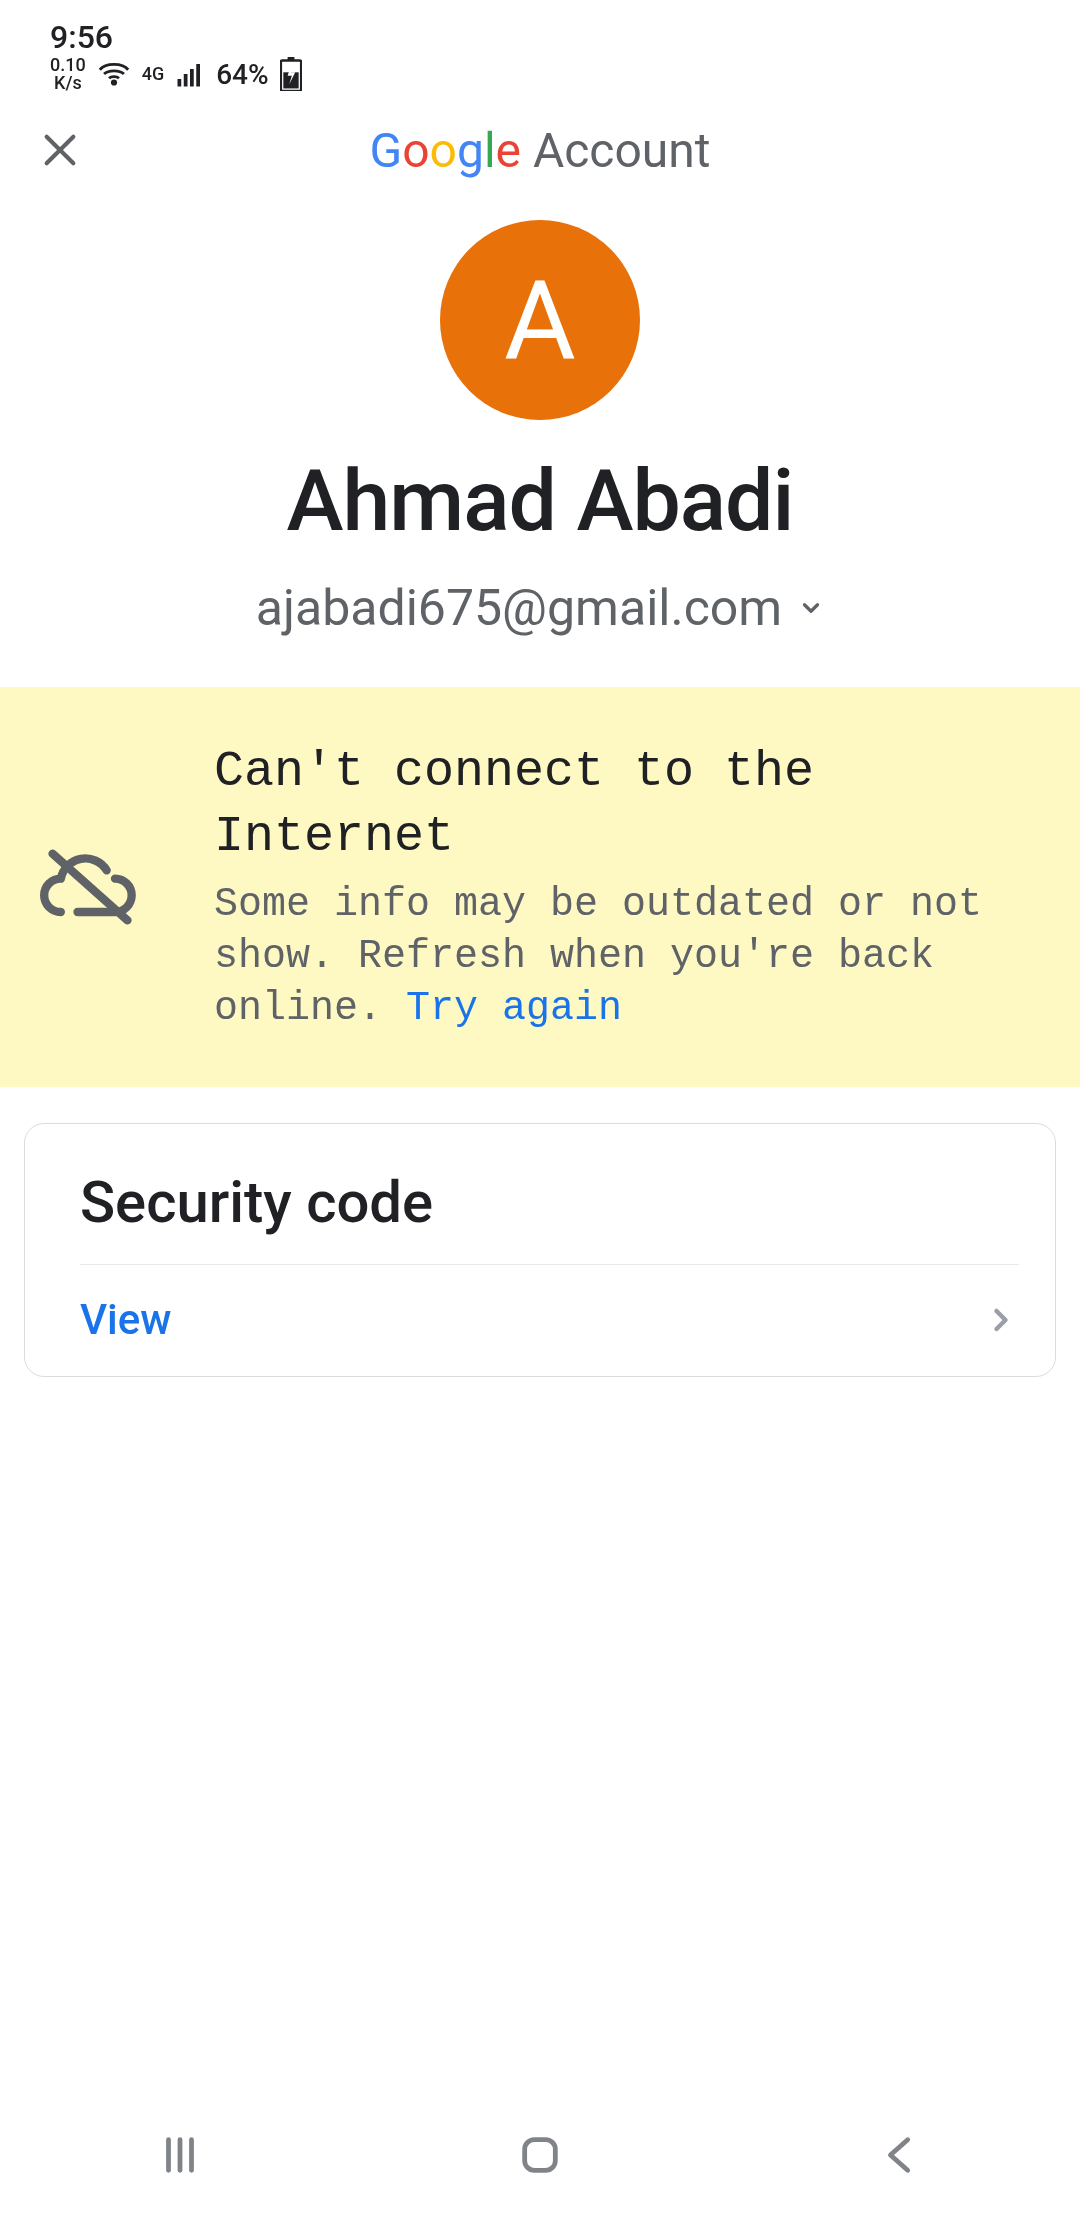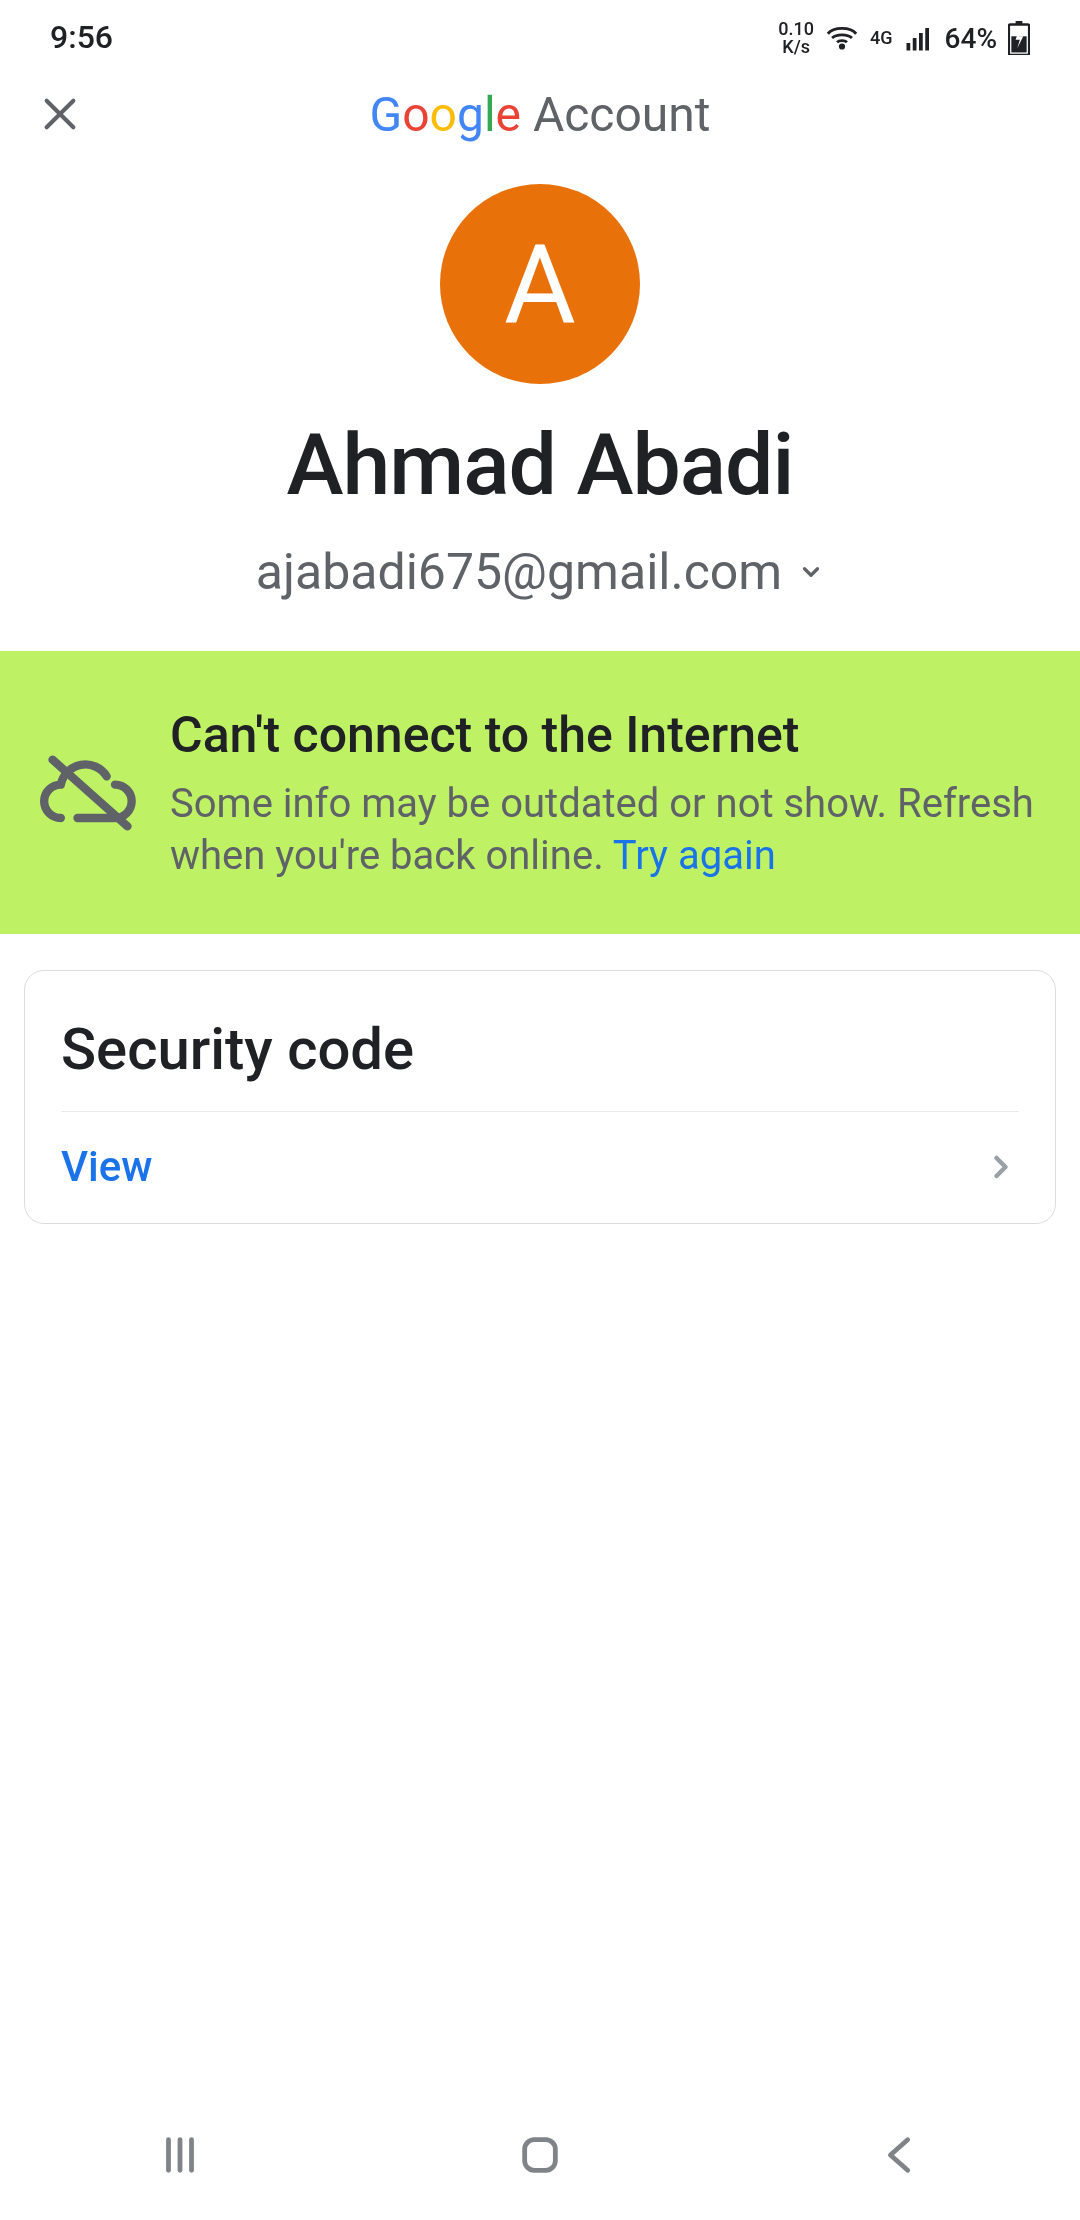--- a/index.html
+++ b/index.html
@@ -1,25 +1,26 @@
 <!DOCTYPE html>
 <html><head>
 <meta charset="utf-8">
 <style>
   * { box-sizing: border-box; margin: 0; padding: 0; }
   html, body { width: 1080px; height: 2220px; font-family: -apple-system, Roboto, Arial, sans-serif; background: #fff; overflow: hidden; }
   
   .status-bar {
     display: flex;
     justify-content: space-between;
-    align-items: flex-end;
+    align-items: flex-start;
     padding: 18px 50px 18px 50px;
     font-size: 32px;
     color: #202124;
     font-weight: 500;
+    flex-direction: column;
   }
   .status-right { display: flex; align-items: center; gap: 11px; font-size: 28px; }
   .status-right .small-stack { font-size: 18px; line-height: 1; text-align: center; }
   .status-right svg { display: inline-block; vertical-align: middle; }
   
   .header-row {
     display: flex;
     align-items: center;
     padding: 20px 40px 30px 40px;
     position: relative;
@@ -44,37 +45,38 @@
     display: inline-flex; align-items: center; justify-content: center;
     color: #fff; font-size: 110px; font-weight: 400;
     margin: 10px auto 30px auto;
   }
   .display-name { font-size: 86px; font-weight: 500; color: #202124; letter-spacing: -1px; }
   .email-row { display: inline-flex; align-items: center; gap: 16px; margin-top: 28px; }
   .email { font-size: 50px; color: #5f6368; }
   .chev-down { color: #5f6368; }
   
   .banner {
-    background: #bef264;
+    background: #fef9c3;
     padding: 52px 40px 52px 40px;
     display: flex;
     align-items: center;
-    gap: 30px;
+    gap: 74px;
+    font-family: Liberation Mono, monospace;
   }
   .banner-icon { width: 100px; height: 100px; color: #5f6368; flex-shrink: 0; }
   .banner-text { flex: 1; }
   .banner-title { font-size: 50px; font-weight: 500; color: #202124; line-height: 1.3; margin-bottom: 10px; }
   .banner-sub { font-size: 40px; color: #5f6368; line-height: 1.3; }
   .try-link { color: #1a73e8; }
   
   .card {
     margin: 36px 24px 0 24px;
     border: 1px solid #dadce0;
     border-radius: 20px;
-    padding: 44px 36px 32px 36px;
+    padding: 44px 36px 32px 55px;
   }
   .card-title { font-size: 58px; font-weight: 500; color: #202124; margin-bottom: 28px; }
   .card-desc { font-size: 48px; color: #5f6368; line-height: 1.28; margin-bottom: 36px; }
   .card-divider { border: none; border-top: 1px solid #e8eaed; margin: 0 0 30px 0; }
   .card-action { display: flex; justify-content: space-between; align-items: center; }
   .view-link { font-size: 42px; color: #1a73e8; font-weight: 500; }
   .chev-right { color: #9aa0a6; }
   
   .navbar {
     position: absolute;

